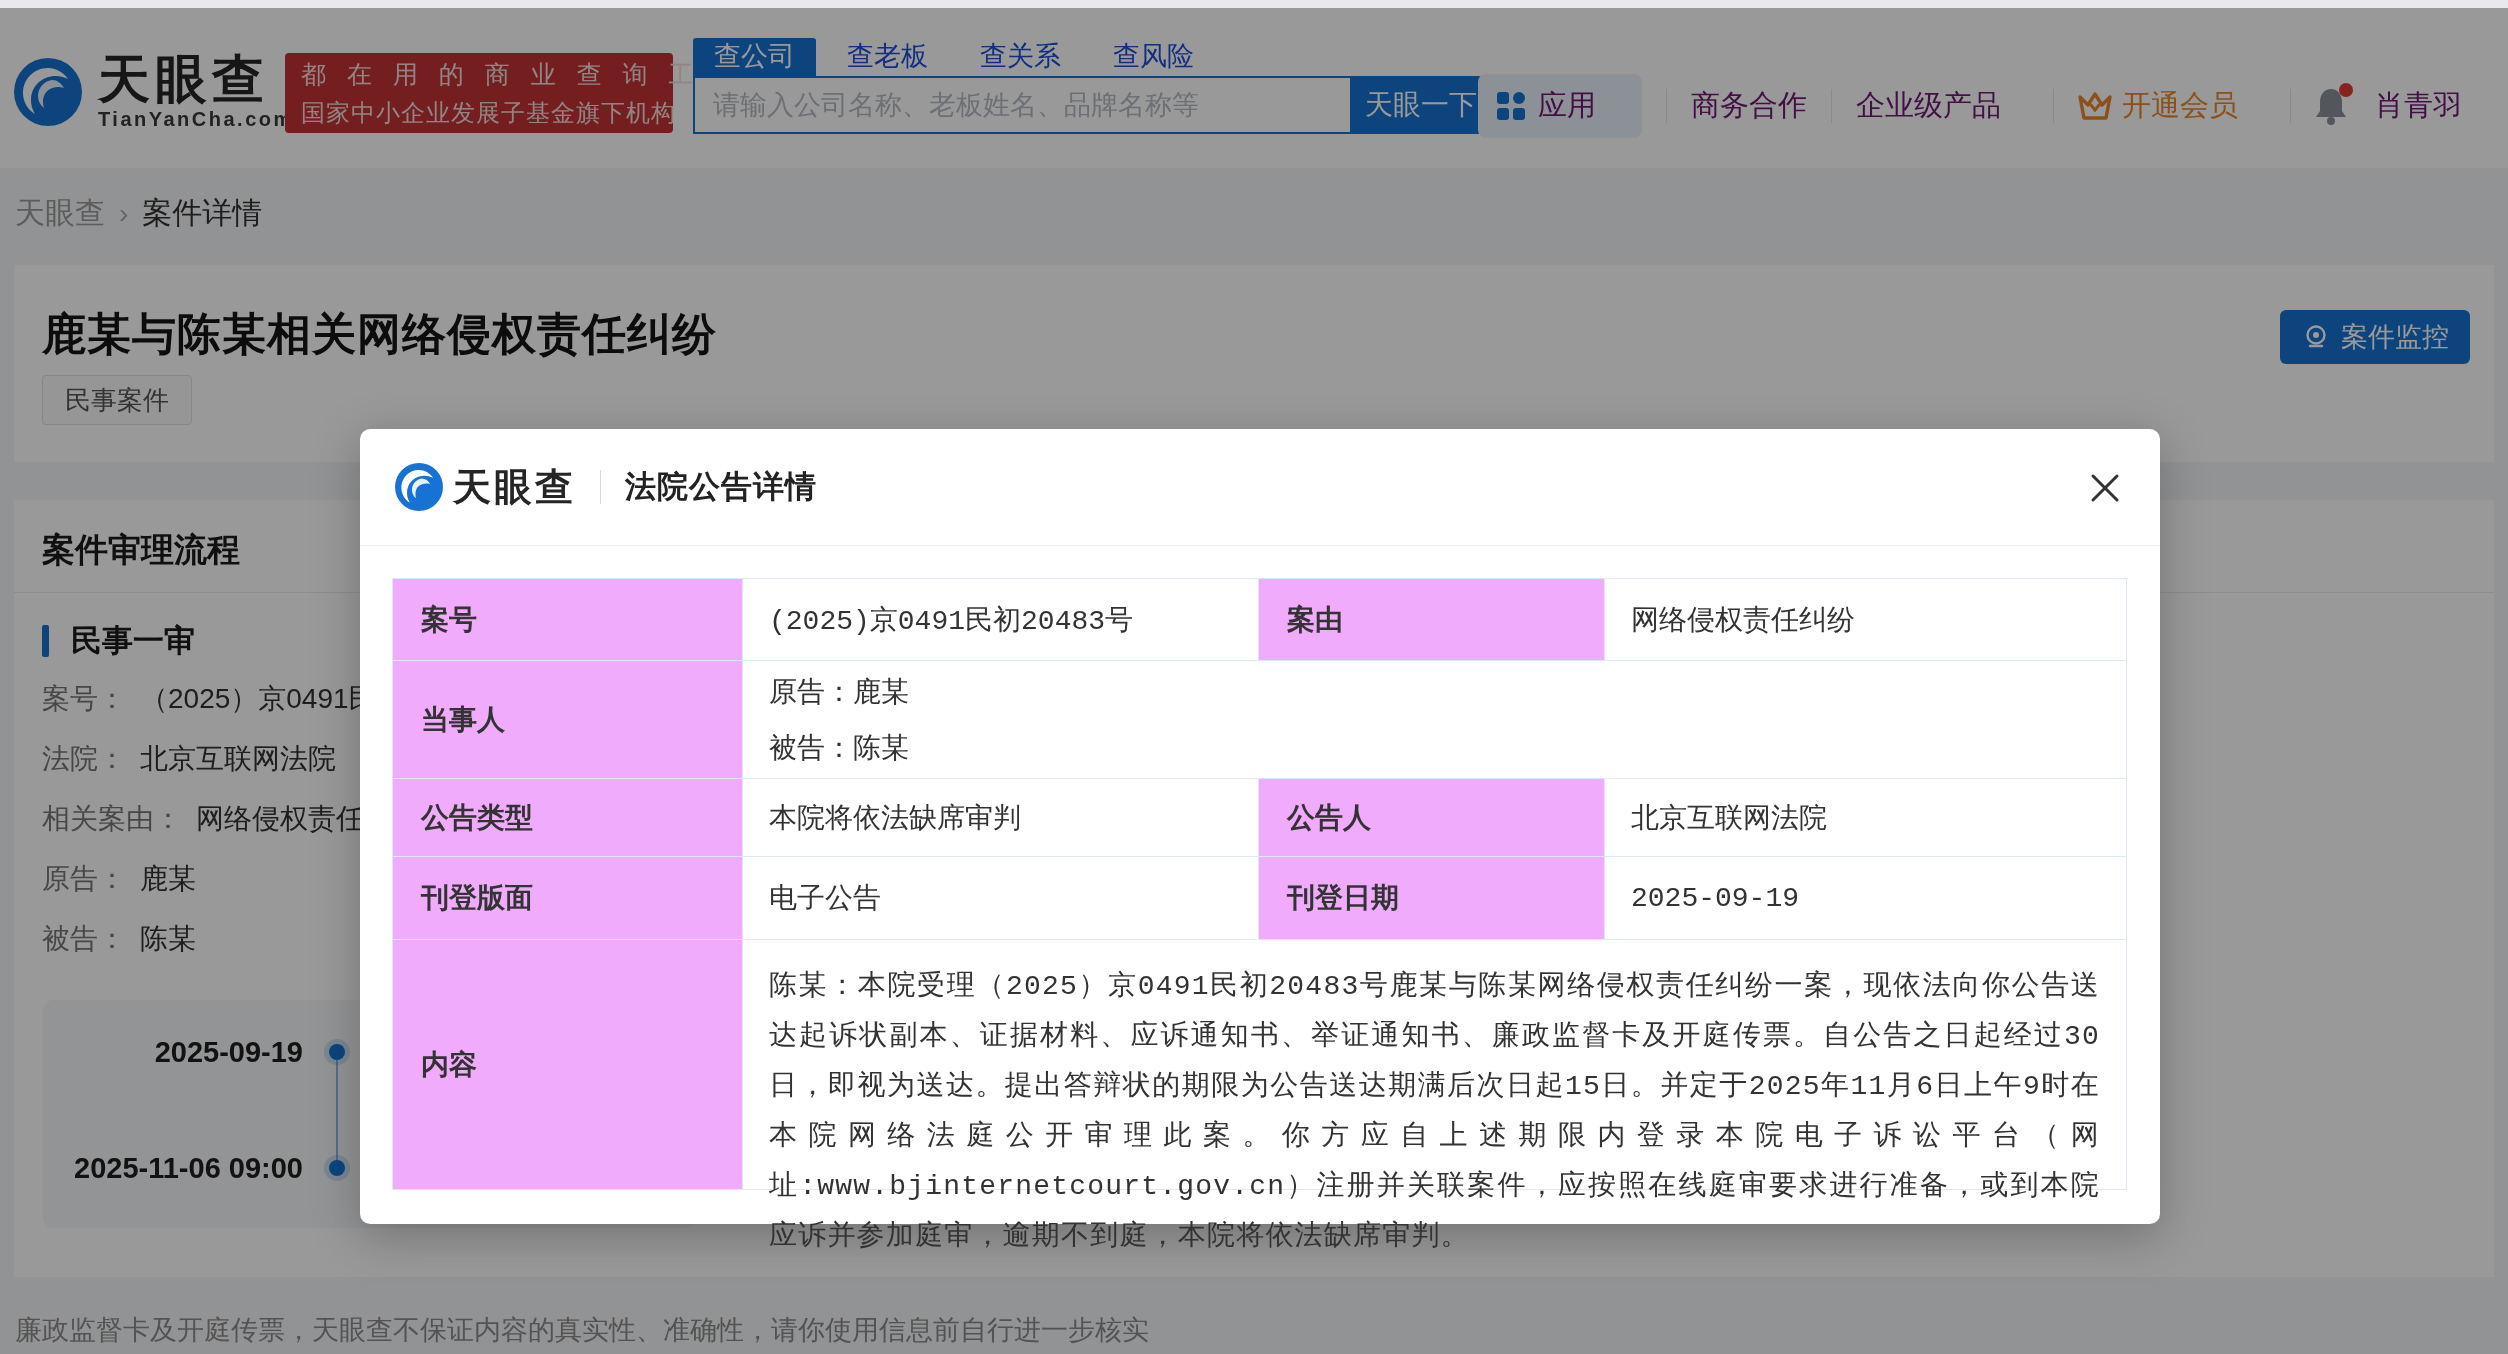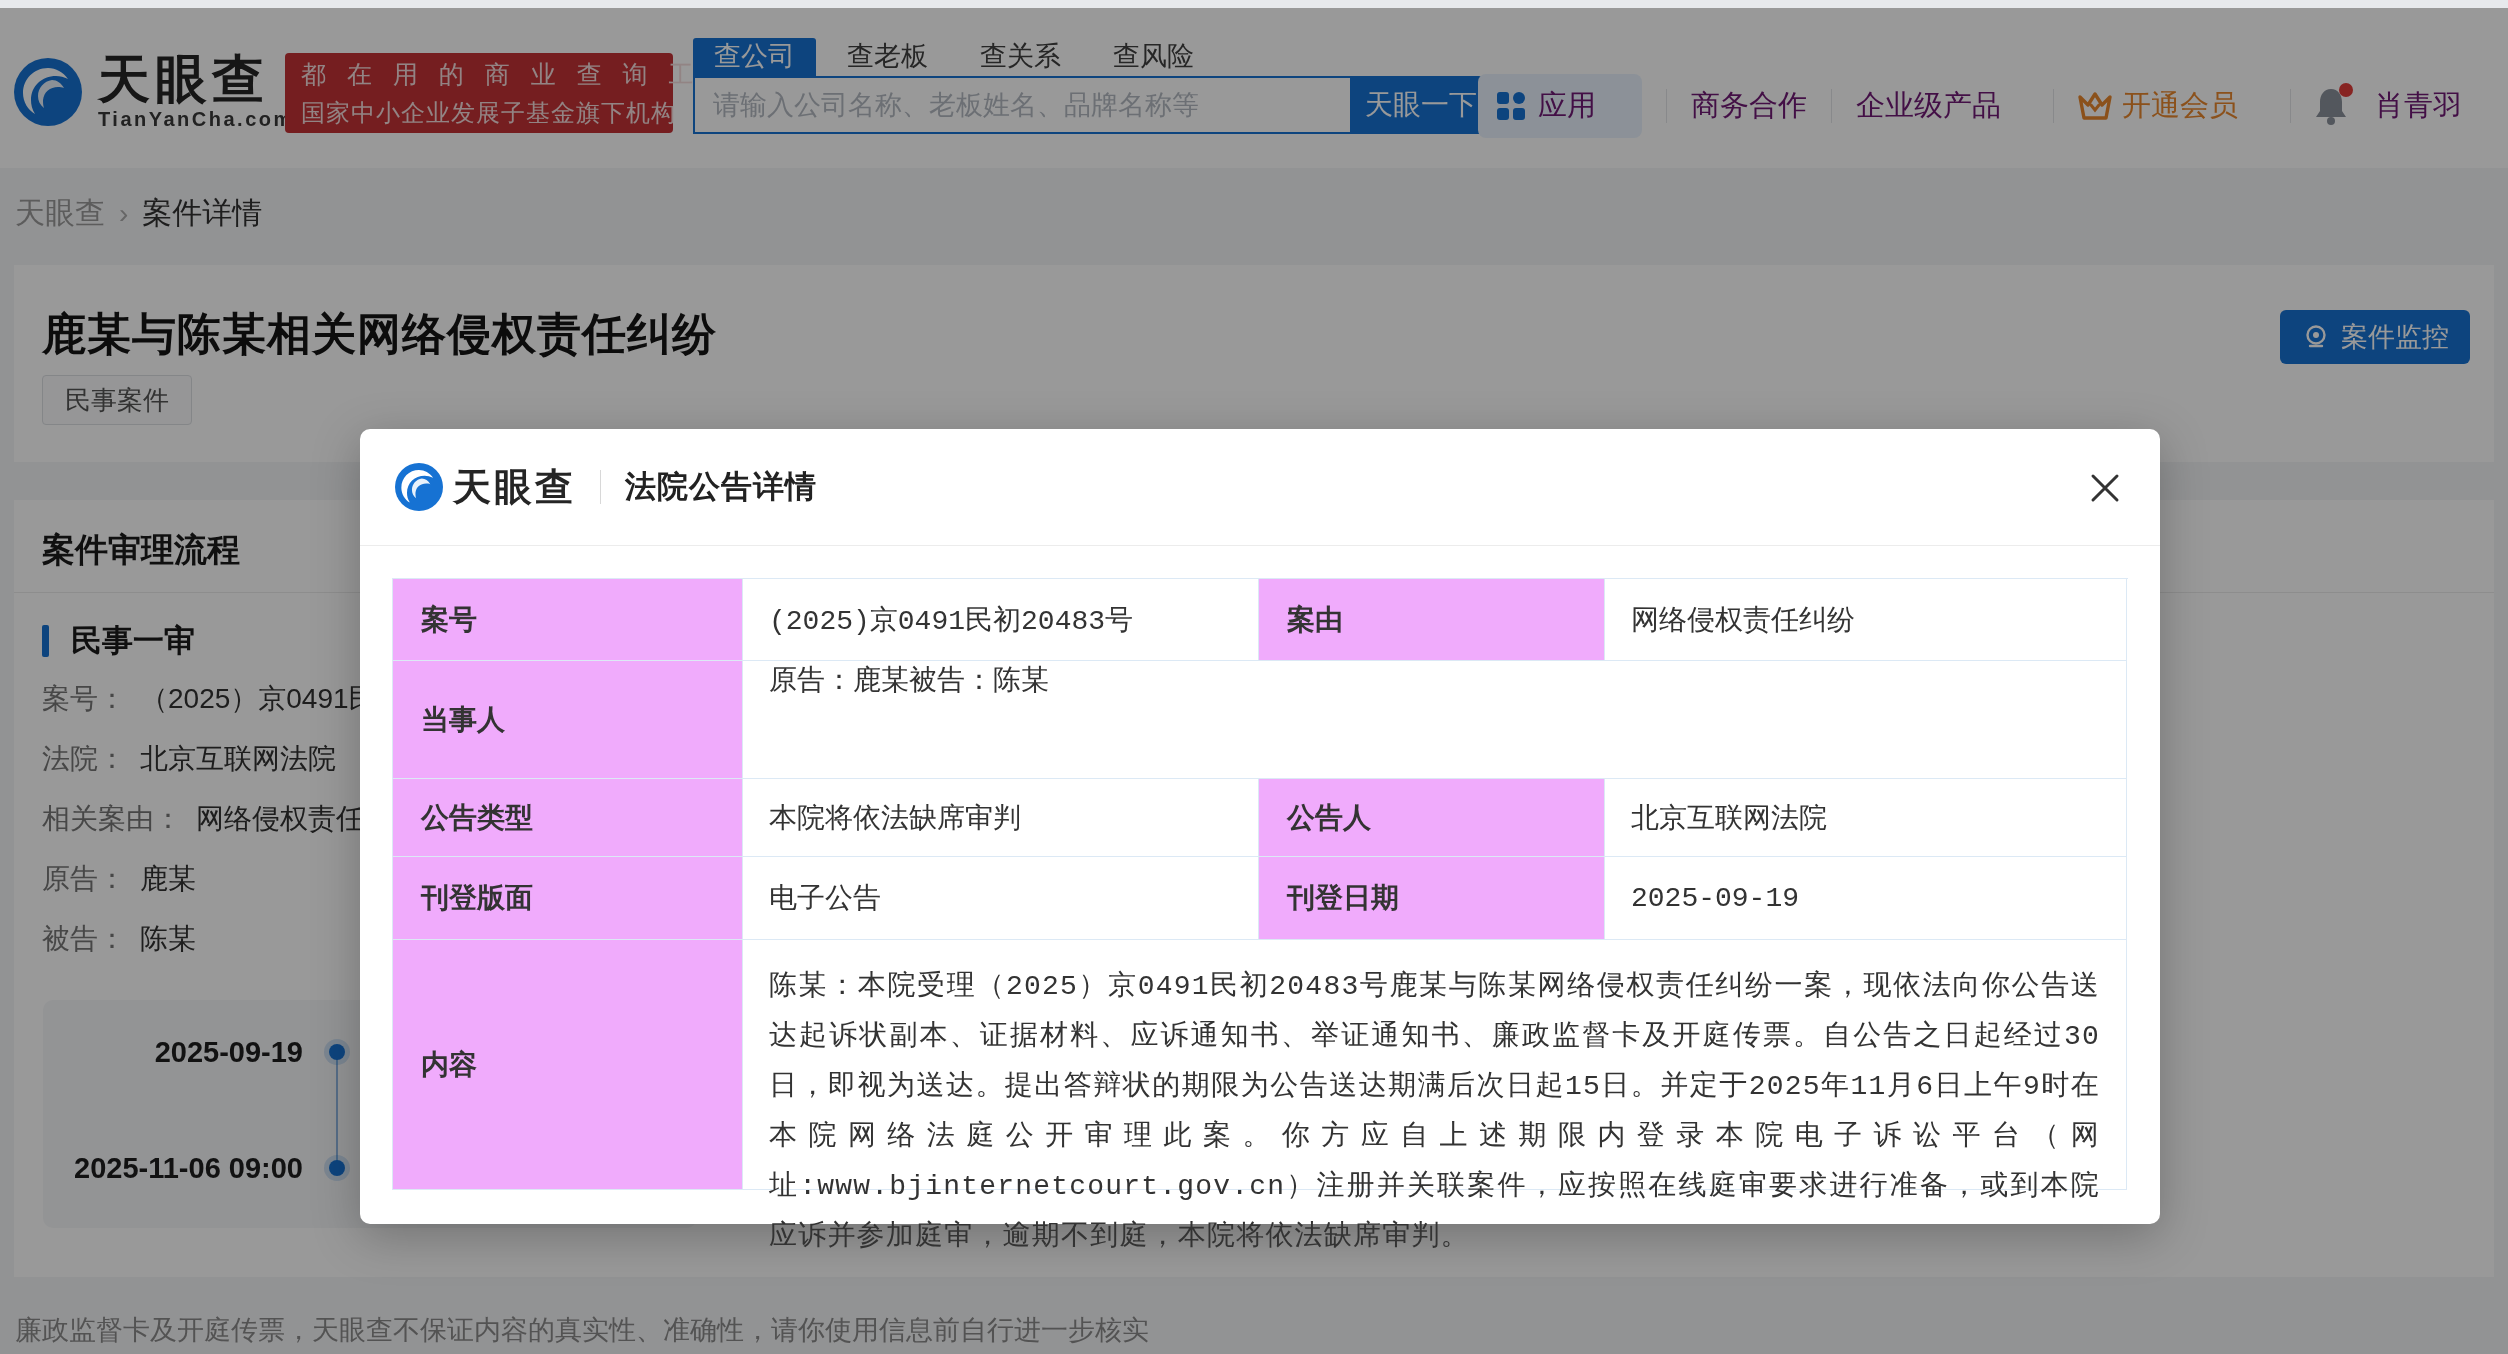--- a/index.html
+++ b/index.html
@@ -21,21 +21,21 @@
   .logo-cn { font-size:52px; font-weight:bold; color:#252525; letter-spacing:5px; line-height:54px; }
   .logo-en { font-size:20px; font-weight:bold; color:#3a3a3a; letter-spacing:2.5px; margin-top:2px; }
 
   .tagline { position:absolute; left:285px; top:45px; width:388px; height:80px; background:#c43236;
     border-radius:4px; color:#f4dcdc; display:flex; flex-direction:column; justify-content:center; padding:0 16px; }
   .tagline .l1 { font-size:25px; letter-spacing:7px; white-space:nowrap; }
   .tagline .l2 { font-size:24px; letter-spacing:1px; margin-top:6px; white-space:nowrap; }
 
   .search-wrap { position:absolute; left:693px; top:30px; }
   .search-tabs { display:flex; align-items:flex-end; height:38px; }
-  .stab { font-size:27px; color:#404040; padding:0 21px; height:38px; line-height:36px; cursor:pointer; }
+  .stab { font-size:27px; color:#1d4ed8; padding:0 21px; height:38px; line-height:36px; cursor:pointer; }
   .stab.active { background:#1672d3; color:#fff; border-radius:3px 3px 0 0; }
   .stab + .stab { margin-left:10px; }
   .search-box { display:flex; margin-top:0; }
   .search-input { width:657px; height:58px; border:2px solid #1672d3; border-right:none; background:#fff;
     font-size:27px; color:#333; padding:0 18px; outline:none; }
   .search-input::placeholder { color:#b4bac2; }
   .search-btn { width:142px; height:58px; background:#1672d3; color:#fff; font-size:28px; border:none;
     cursor:pointer; border-radius:0 4px 4px 0; }
 
   .nav { position:absolute; right:18px; top:66px; height:64px; display:flex; align-items:center; }
@@ -106,21 +106,21 @@
   .modal-close { position:absolute; right:34px; top:38px; width:42px; height:42px; cursor:pointer;
     display:flex; align-items:center; justify-content:center; }
 
   .vtable { position:absolute; left:32px; top:149px; width:1736px; display:grid;
     grid-template-columns:350px 516px 346px 522px; grid-template-rows:82px 118px 78px 83px 250px;
     border-top:1px solid #dce9f5; border-left:1px solid #dce9f5; font-size:28px; color:#333; }
   .cell { border-right:1px solid #dce9f5; border-bottom:1px solid #dce9f5; display:flex; align-items:center; }
   .cell.lbl { background:#f0abfc; padding-left:28px;font-weight:bold; }
   .cell.val { background:#fff; padding-left:26px; padding-right:20px;font-family:Liberation Mono, monospace; }
   .cell.span3 { grid-column:2 / 5; }
-  .cell.multi { flex-direction:row; align-items:flex-start; justify-content:flex-start; }
+  .cell.multi { flex-direction:column; align-items:flex-start; justify-content:center; gap:18px; }
   .cell.content-cell { align-items:flex-start; padding:22px 26px 0 26px; display:block; }
   .content-text { font-size:28px; line-height:50px; color:#333; letter-spacing:1.2px; text-align:justify; }
 
   svg { display:block; }
 </style>
 </head>
 <body>
 
 <div class="page">
 

